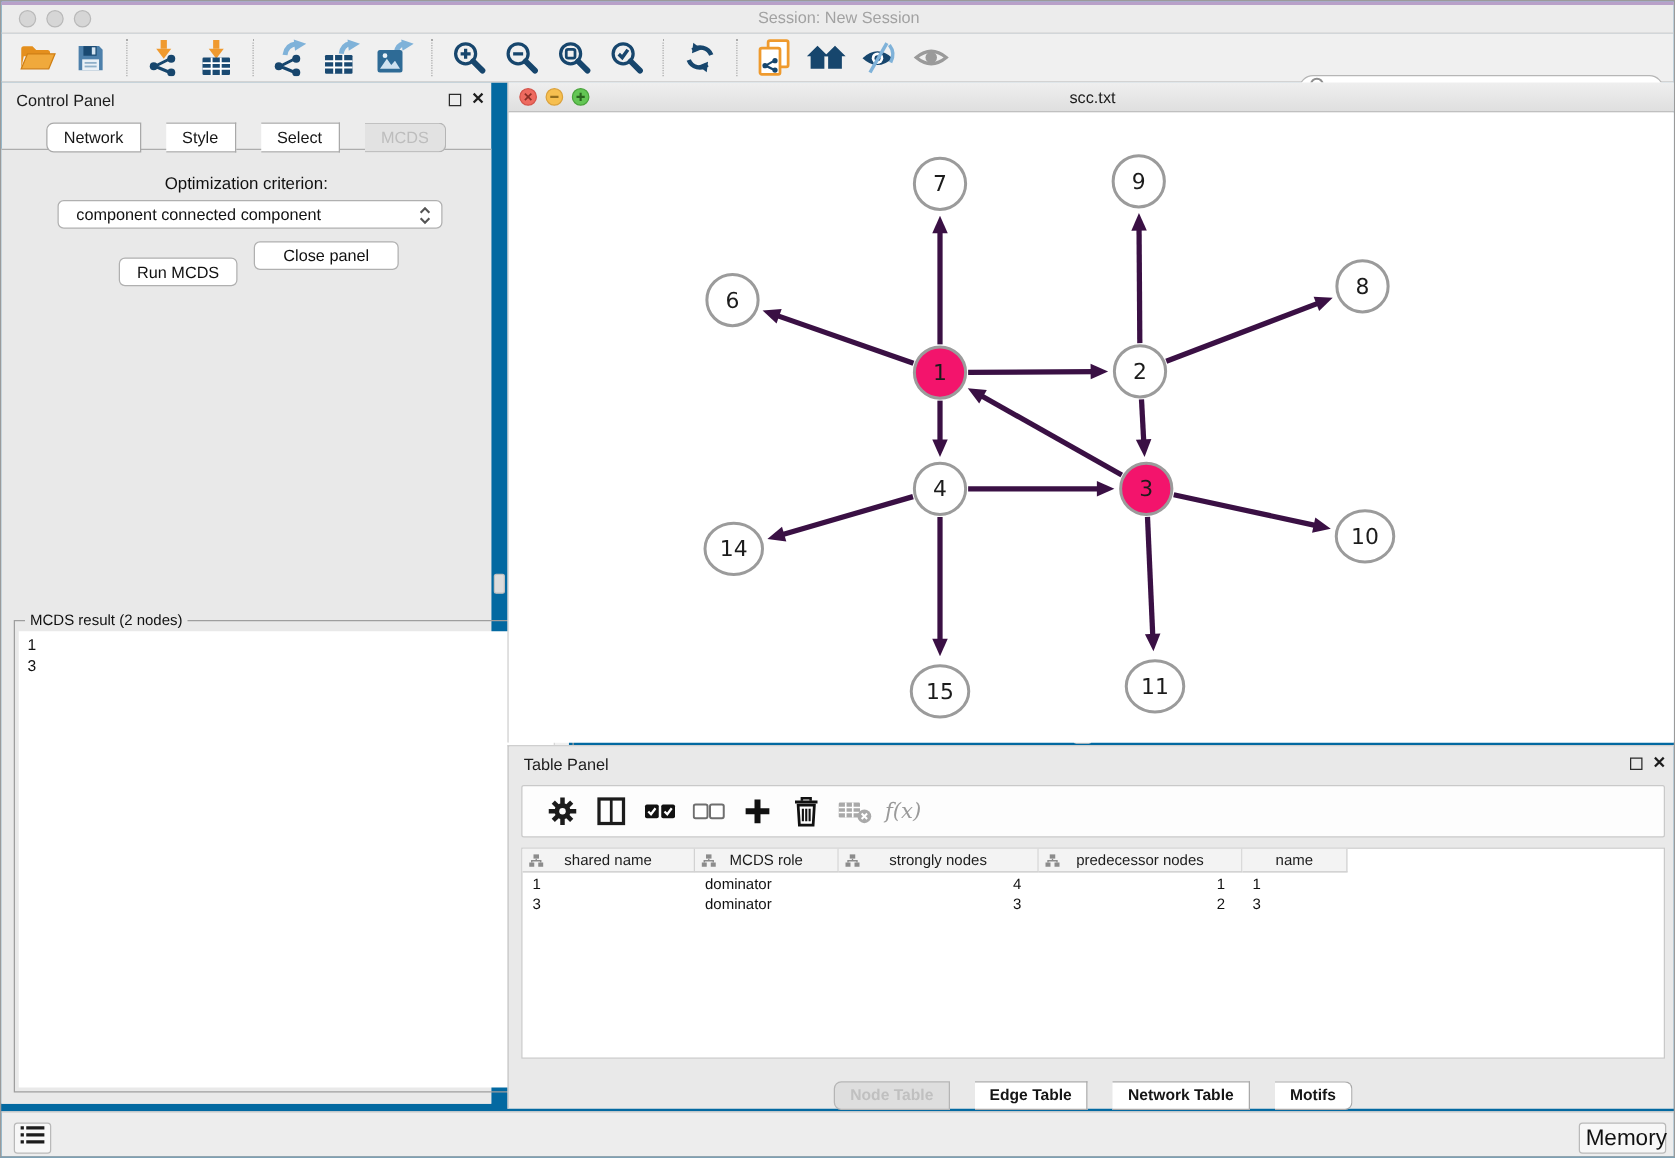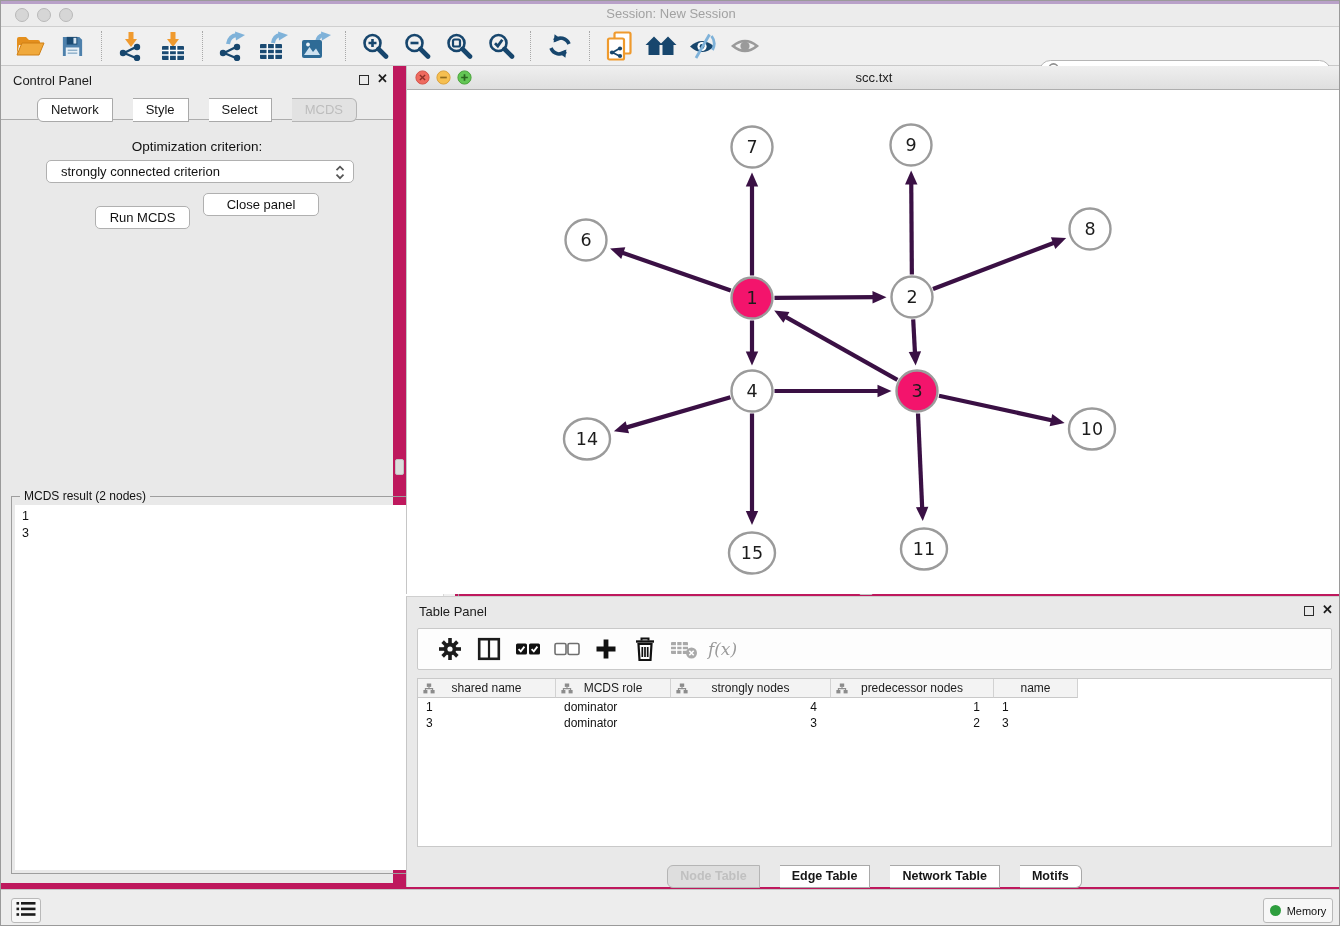--- a/index.html
+++ b/index.html
@@ -1,19 +1,19 @@
 <!DOCTYPE html>
 <html><head>
 <meta charset="utf-8">
 <style>
   * { margin:0; padding:0; box-sizing:border-box; }
   html,body { background:#d0d0d0; }
   #app{
     position:relative; width:1340px; height:926px; overflow:hidden;
-    font-family:"Liberation Sans", sans-serif; background:#be185d;
+    font-family:"Liberation Sans", sans-serif; background:#0369a1;
     border:1px solid #9a9a9a;
   }
   
   .titlebar{position:absolute;left:0;top:0;width:1340px;height:26px;background:#ececec;border-bottom:1px solid #cfcfcf;}
   .titlebar .accent{position:absolute;left:0;top:0;width:100%;height:3px;background:#b8a0c8;}
   .tl-dot{position:absolute;top:7px;width:14px;height:14px;border-radius:50%;background:#d6d6d6;border:1px solid #b9b9b9;}
   .win-title{position:absolute;left:0;top:5px;width:100%;text-align:center;font-size:13px;color:#a2a2a2;}
   
   .toolbar{position:absolute;left:0;top:26px;width:1340px;height:39px;background:#f0f0f0;border-bottom:1px solid #c9c9c9;}
   #toolbar-icons{position:absolute;left:8px;top:0;height:38px;display:flex;align-items:center;}
@@ -63,21 +63,21 @@
   .th .tree{position:absolute;left:5px;top:4px;}
   .tbl-row{position:absolute;left:0;height:16px;display:flex;font-size:12px;color:#111;}
   .td{height:16px;display:flex;align-items:center;padding:0 8px;}
   #tp-tabs{position:absolute;left:0;top:268px;width:935px;display:flex;justify-content:center;}
   #tp-tabs .tab{font-size:12.5px;font-weight:bold;padding:3px 12px 4px;}
   #tp-tabs .tab.active{background:#dedede;color:#c0c0c0;}
   
   .statusbar{position:absolute;left:0;top:888px;width:1340px;height:38px;background:#ededed;border-top:1px solid #c6c6c6;}
   .sb-btn{position:absolute;top:8px;height:25px;background:#f7f7f7;border:1px solid #b9b9b9;border-radius:3px;display:flex;align-items:center;justify-content:center;}
   .mem-dot{width:11px;height:11px;border-radius:50%;background:#2e9e3e;margin-right:6px;}
-  .mem-label{font-size:11px;color:#111;}
+  .mem-label{font-size:18px;color:#111;}
 </style>
 </head>
 <body>
 
 <div id="app">
 
   <div class="titlebar">
     <div class="accent"></div>
     <span class="tl-dot" style="left:14px"></span>
     <span class="tl-dot" style="left:36px"></span>
@@ -258,21 +258,21 @@
         <div class="tabs">
           <div class="tab">Network</div>
           <div class="tab">Style</div>
           <div class="tab">Select</div>
           <div class="tab active">MCDS</div>
         </div>
       </div>
     <div class="cp-body">
       <div class="opt-label">Optimization criterion:</div>
       <div class="select">
-        <span>strongly connected criterion</span>
+        <span>component connected component</span>
         <span class="stepper">
           <svg width="14" height="17" viewBox="0 0 14 17">
               <path d="M3.5 6.2 L7 2.6 L10.5 6.2 M3.5 10.6 L7 14.2 L10.5 10.6" stroke="#555" stroke-width="1.7" fill="none"></path>
             </svg>
         </span>
       </div>
       <div class="btn" style="left:94px;top:86px;width:95px">Run MCDS</div>
       <div class="btn" style="left:202px;top:73px;width:116px">Close panel</div>
       <div class="fieldset">
         <span class="legend">MCDS result (2 nodes)</span>

